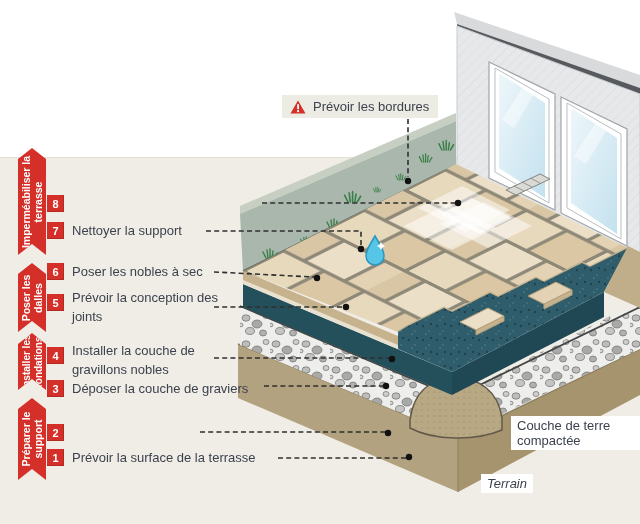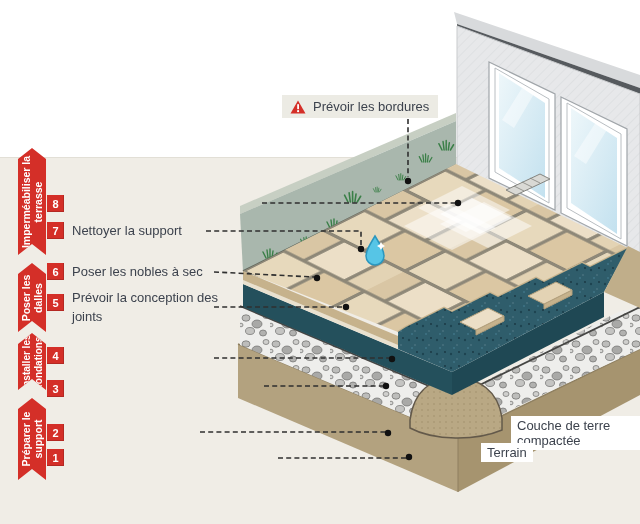--- a/index.html
+++ b/index.html
@@ -57,21 +57,21 @@
     display:flex;align-items:center;gap:7px;padding:0 9px 0 8px;
     color:var(--text_dark,#3c424d);font-size:13px;white-space:nowrap;
   }
 
   
   .illu-label{
     position:absolute;background:#ffffff;color:var(--text_dark,#3a3f44);
     font-size:13px;line-height:15px;padding:2px 6px;
   }
   .lbl-soil{left:511px;top:416px;width:118px;}
-  .lbl-ground{left:481px;top:443px;}
+  .lbl-ground{left:481px;top:474px;font-style:italic;}
 </style>
 </head>
 <body>
 
 <div class="bg-panel"></div>
 
 <svg class="illu" width="640" height="524" viewBox="0 0 640 524">
   <defs>
     <pattern id="tilePat" width="88" height="88" patternUnits="userSpaceOnUse" patternTransform="matrix(0.92,0.46,0.92,-0.46,243,271)">
       <rect width="88" height="88" fill="#8e8878"></rect>
@@ -273,25 +273,28 @@
 <div class="step step-6">
   <span class="num">6</span>
   <span class="lbl">Poser les nobles à sec</span>
 </div>
 <div class="step step-5 two">
   <span class="num">5</span>
   <span class="lbl">Prévoir la conception des joints</span>
 </div>
 <div class="step step-4 two">
   <span class="num">4</span>
+  <span class="lbl">Installer la couche de gravillons nobles</span>
 </div>
 <div class="step step-3">
   <span class="num">3</span>
+  <span class="lbl">Déposer la couche de graviers</span>
 </div>
 <div class="step step-2">
   <span class="num">2</span>
 </div>
 <div class="step step-1">
   <span class="num">1</span>
+  <span class="lbl">Prévoir la surface de la terrasse</span>
 </div>
 
 <div class="illu-label lbl-soil">Couche de terre compactée</div>
 <div class="illu-label lbl-ground">Terrain</div>
 
 </body></html>

